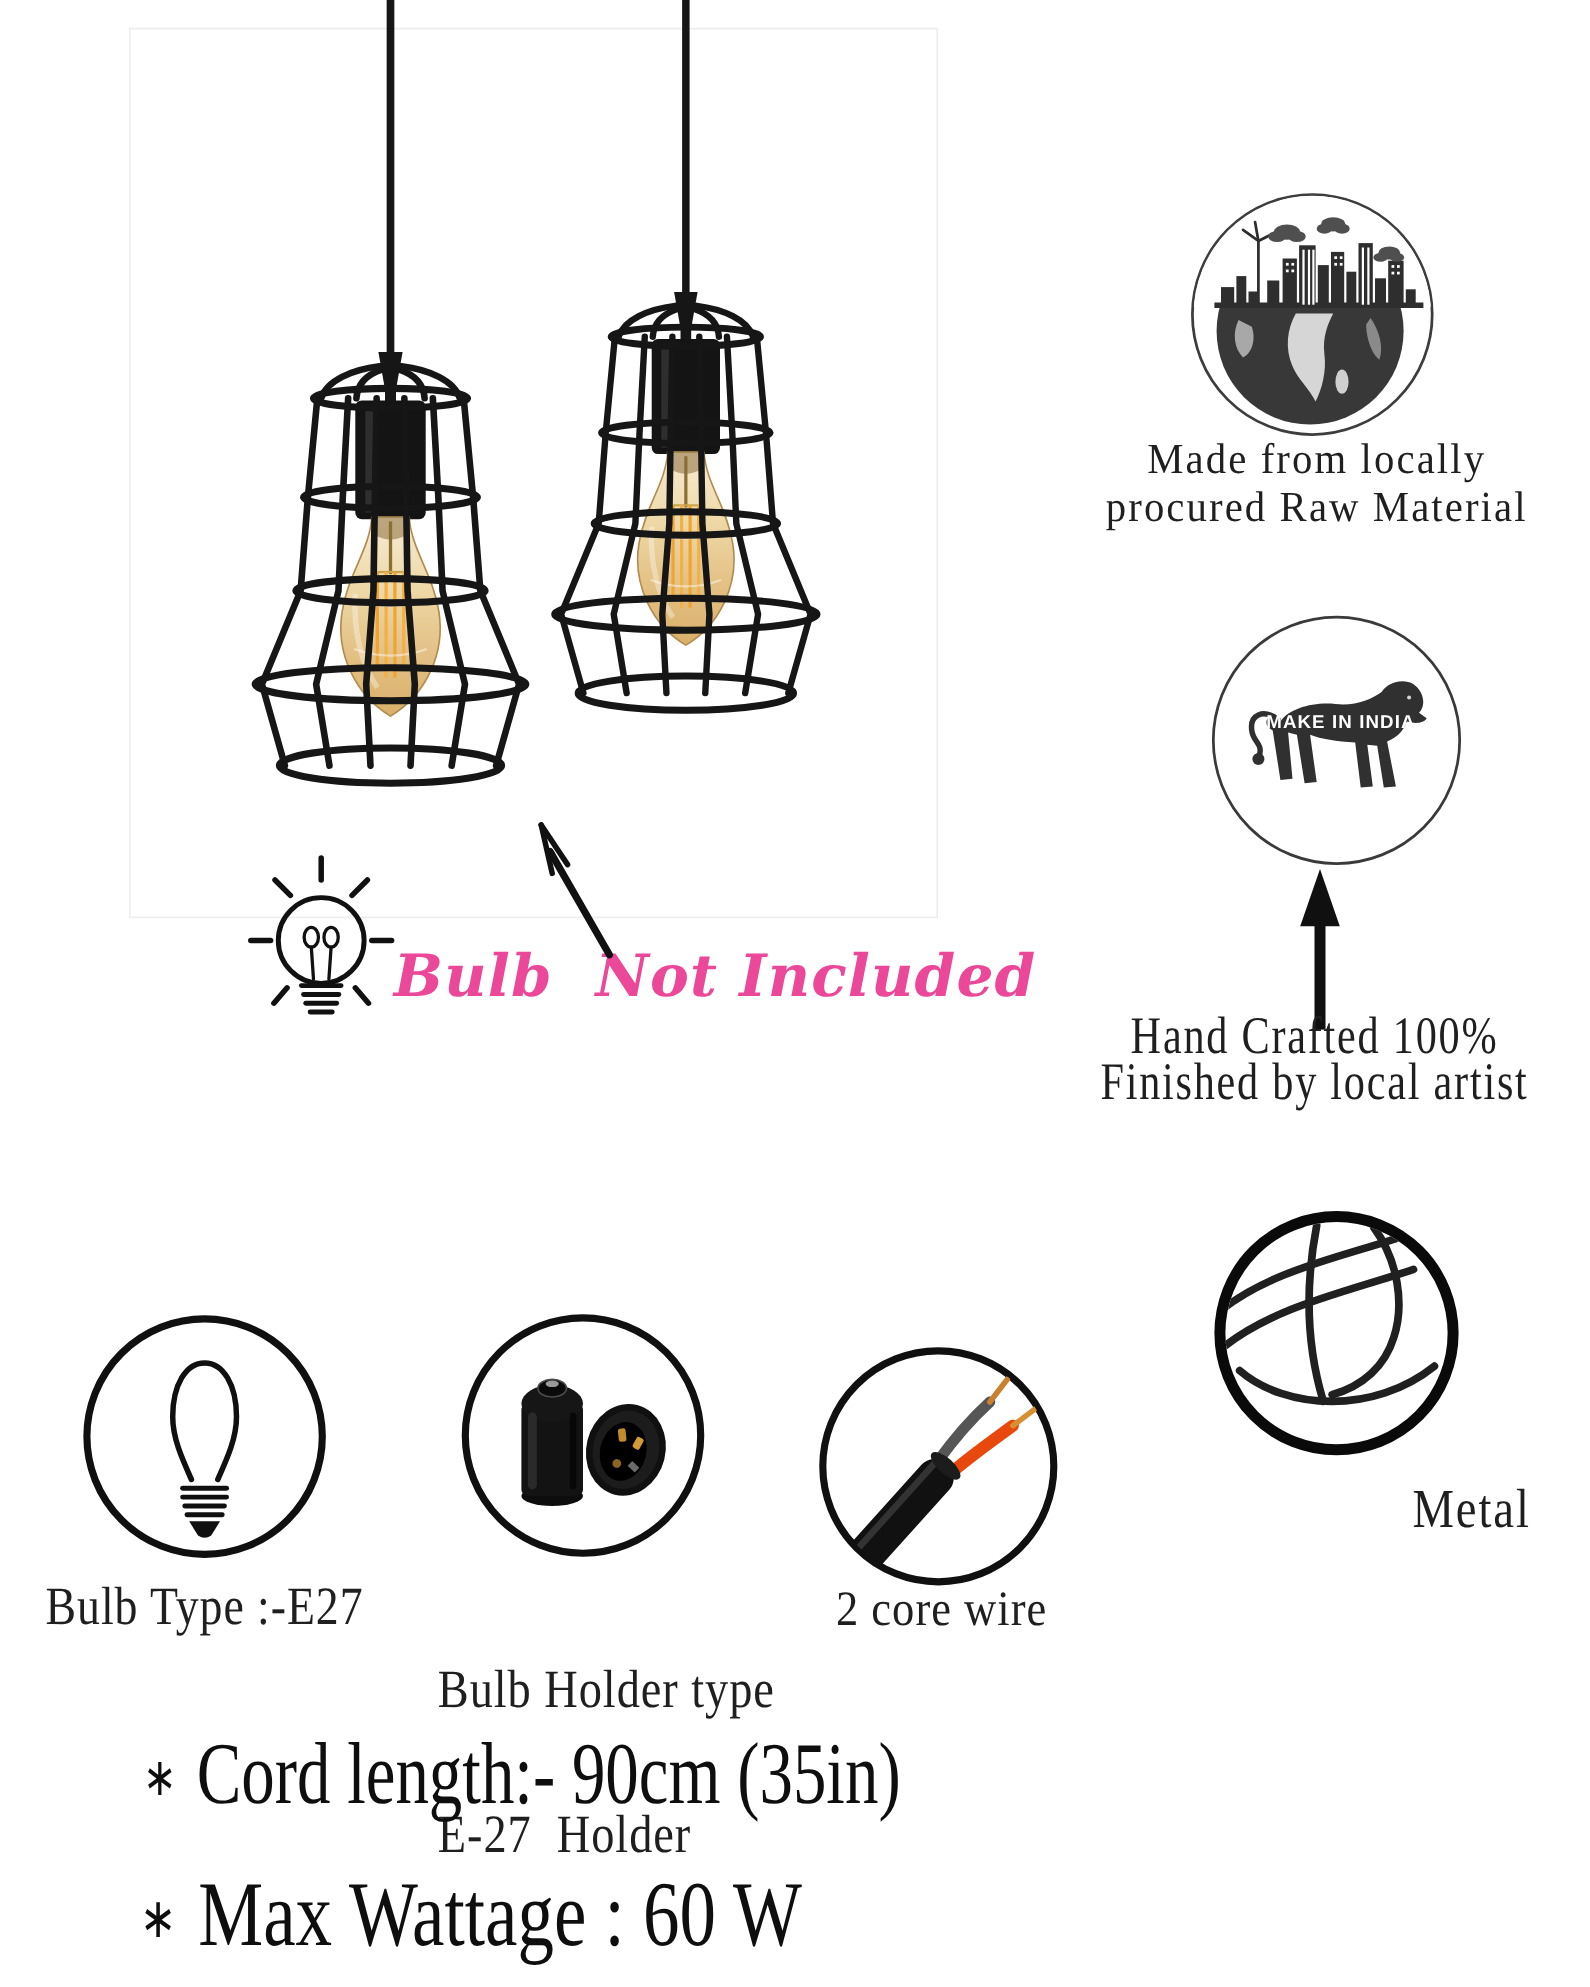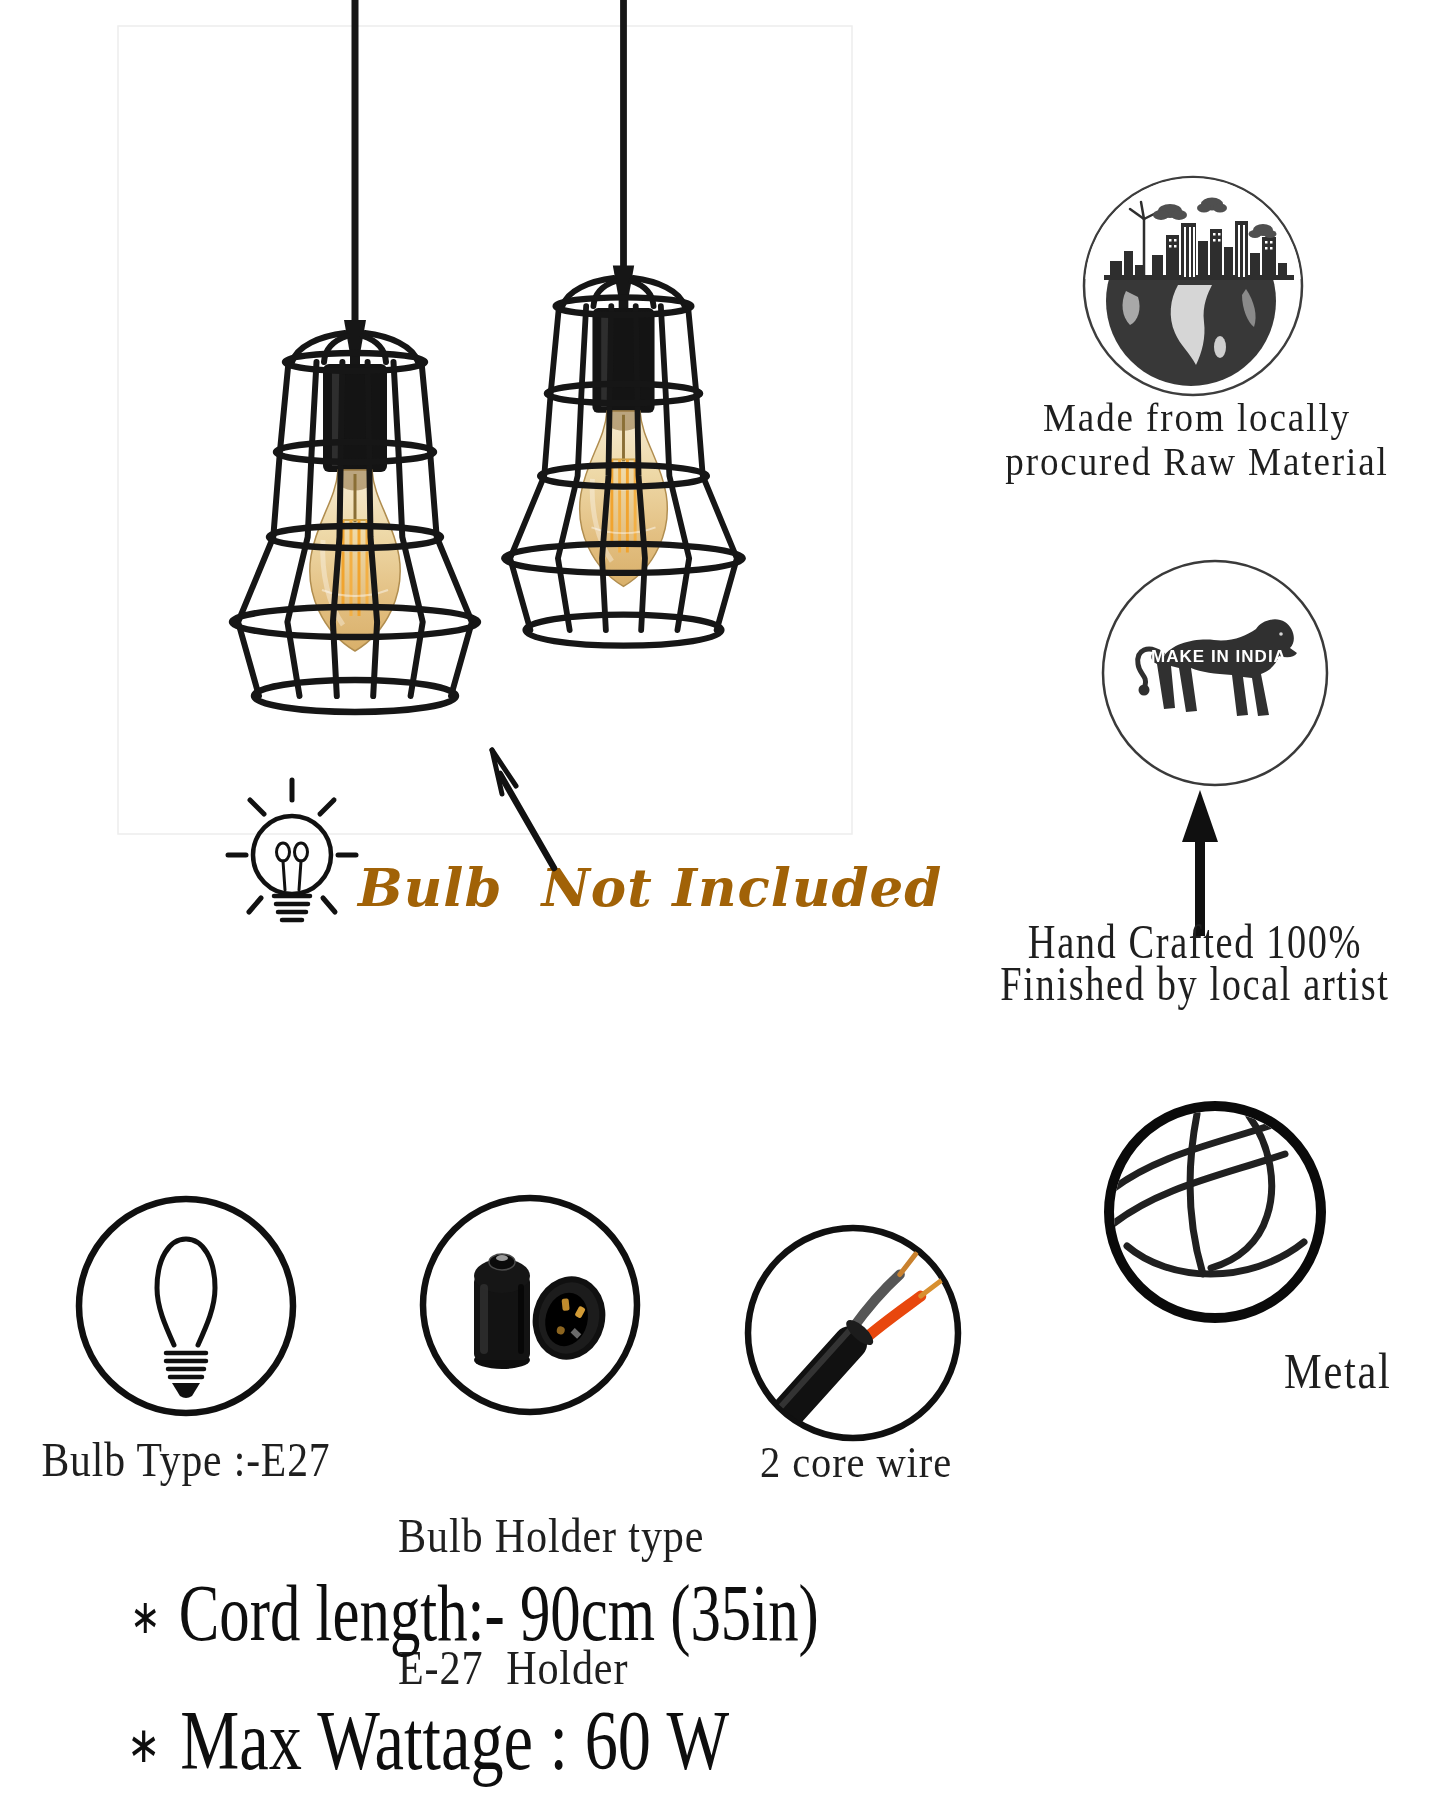--- a/index.html
+++ b/index.html
@@ -3,21 +3,21 @@
 <meta charset="utf-8">
 <style>
   html,body{margin:0;padding:0;background:#fff;}
   #canvas{position:relative;width:1445px;height:1806px;background:#fff;overflow:hidden;
           font-family:"Liberation Serif",serif;color:#1b1b1b;}
   .abs{position:absolute;}
   .cap{font-family:"Liberation Serif",serif;color:#1f1f1f;}
   .center{text-align:center;}
   .pre{white-space:pre;}
   .notice-text{font-family:"DejaVu Serif",serif;font-style:italic;font-weight:700;
-               font-size:53px;color:#a16207;white-space:pre;letter-spacing:1px;}
+               font-size:53px;color:#ec4899;white-space:pre;letter-spacing:1px;}
   .badge1{font-size:39px;letter-spacing:2px;line-height:44px;transform:scaleX(.95);transform-origin:center top;}
   .badge2{font-size:48px;letter-spacing:2px;line-height:42px;transform:scaleX(.8);transform-origin:center top;}
   .fcap1{font-size:49px;letter-spacing:1px;transform:scaleX(.85);transform-origin:center top;}
   .fcap2{font-size:49px;letter-spacing:1px;line-height:44px;transform:scaleX(.86);transform-origin:left top;}
   .fcap3{font-size:45px;letter-spacing:1px;transform:scaleX(.9);transform-origin:center top;}
   .fcap4{font-size:50px;letter-spacing:2px;transform:scaleX(.85);transform-origin:left top;}
   .spec{font-family:"Liberation Serif",serif;color:#0e0e0e;transform-origin:left top;}
   .spec .bullet{font-family:"DejaVu Sans",sans-serif;font-size:.60em;vertical-align:.14em;margin-right:.5em;}
   #spec1{font-size:80px;transform:scaleX(.76);}
   #spec2{font-size:84px;transform:scaleX(.79);}

